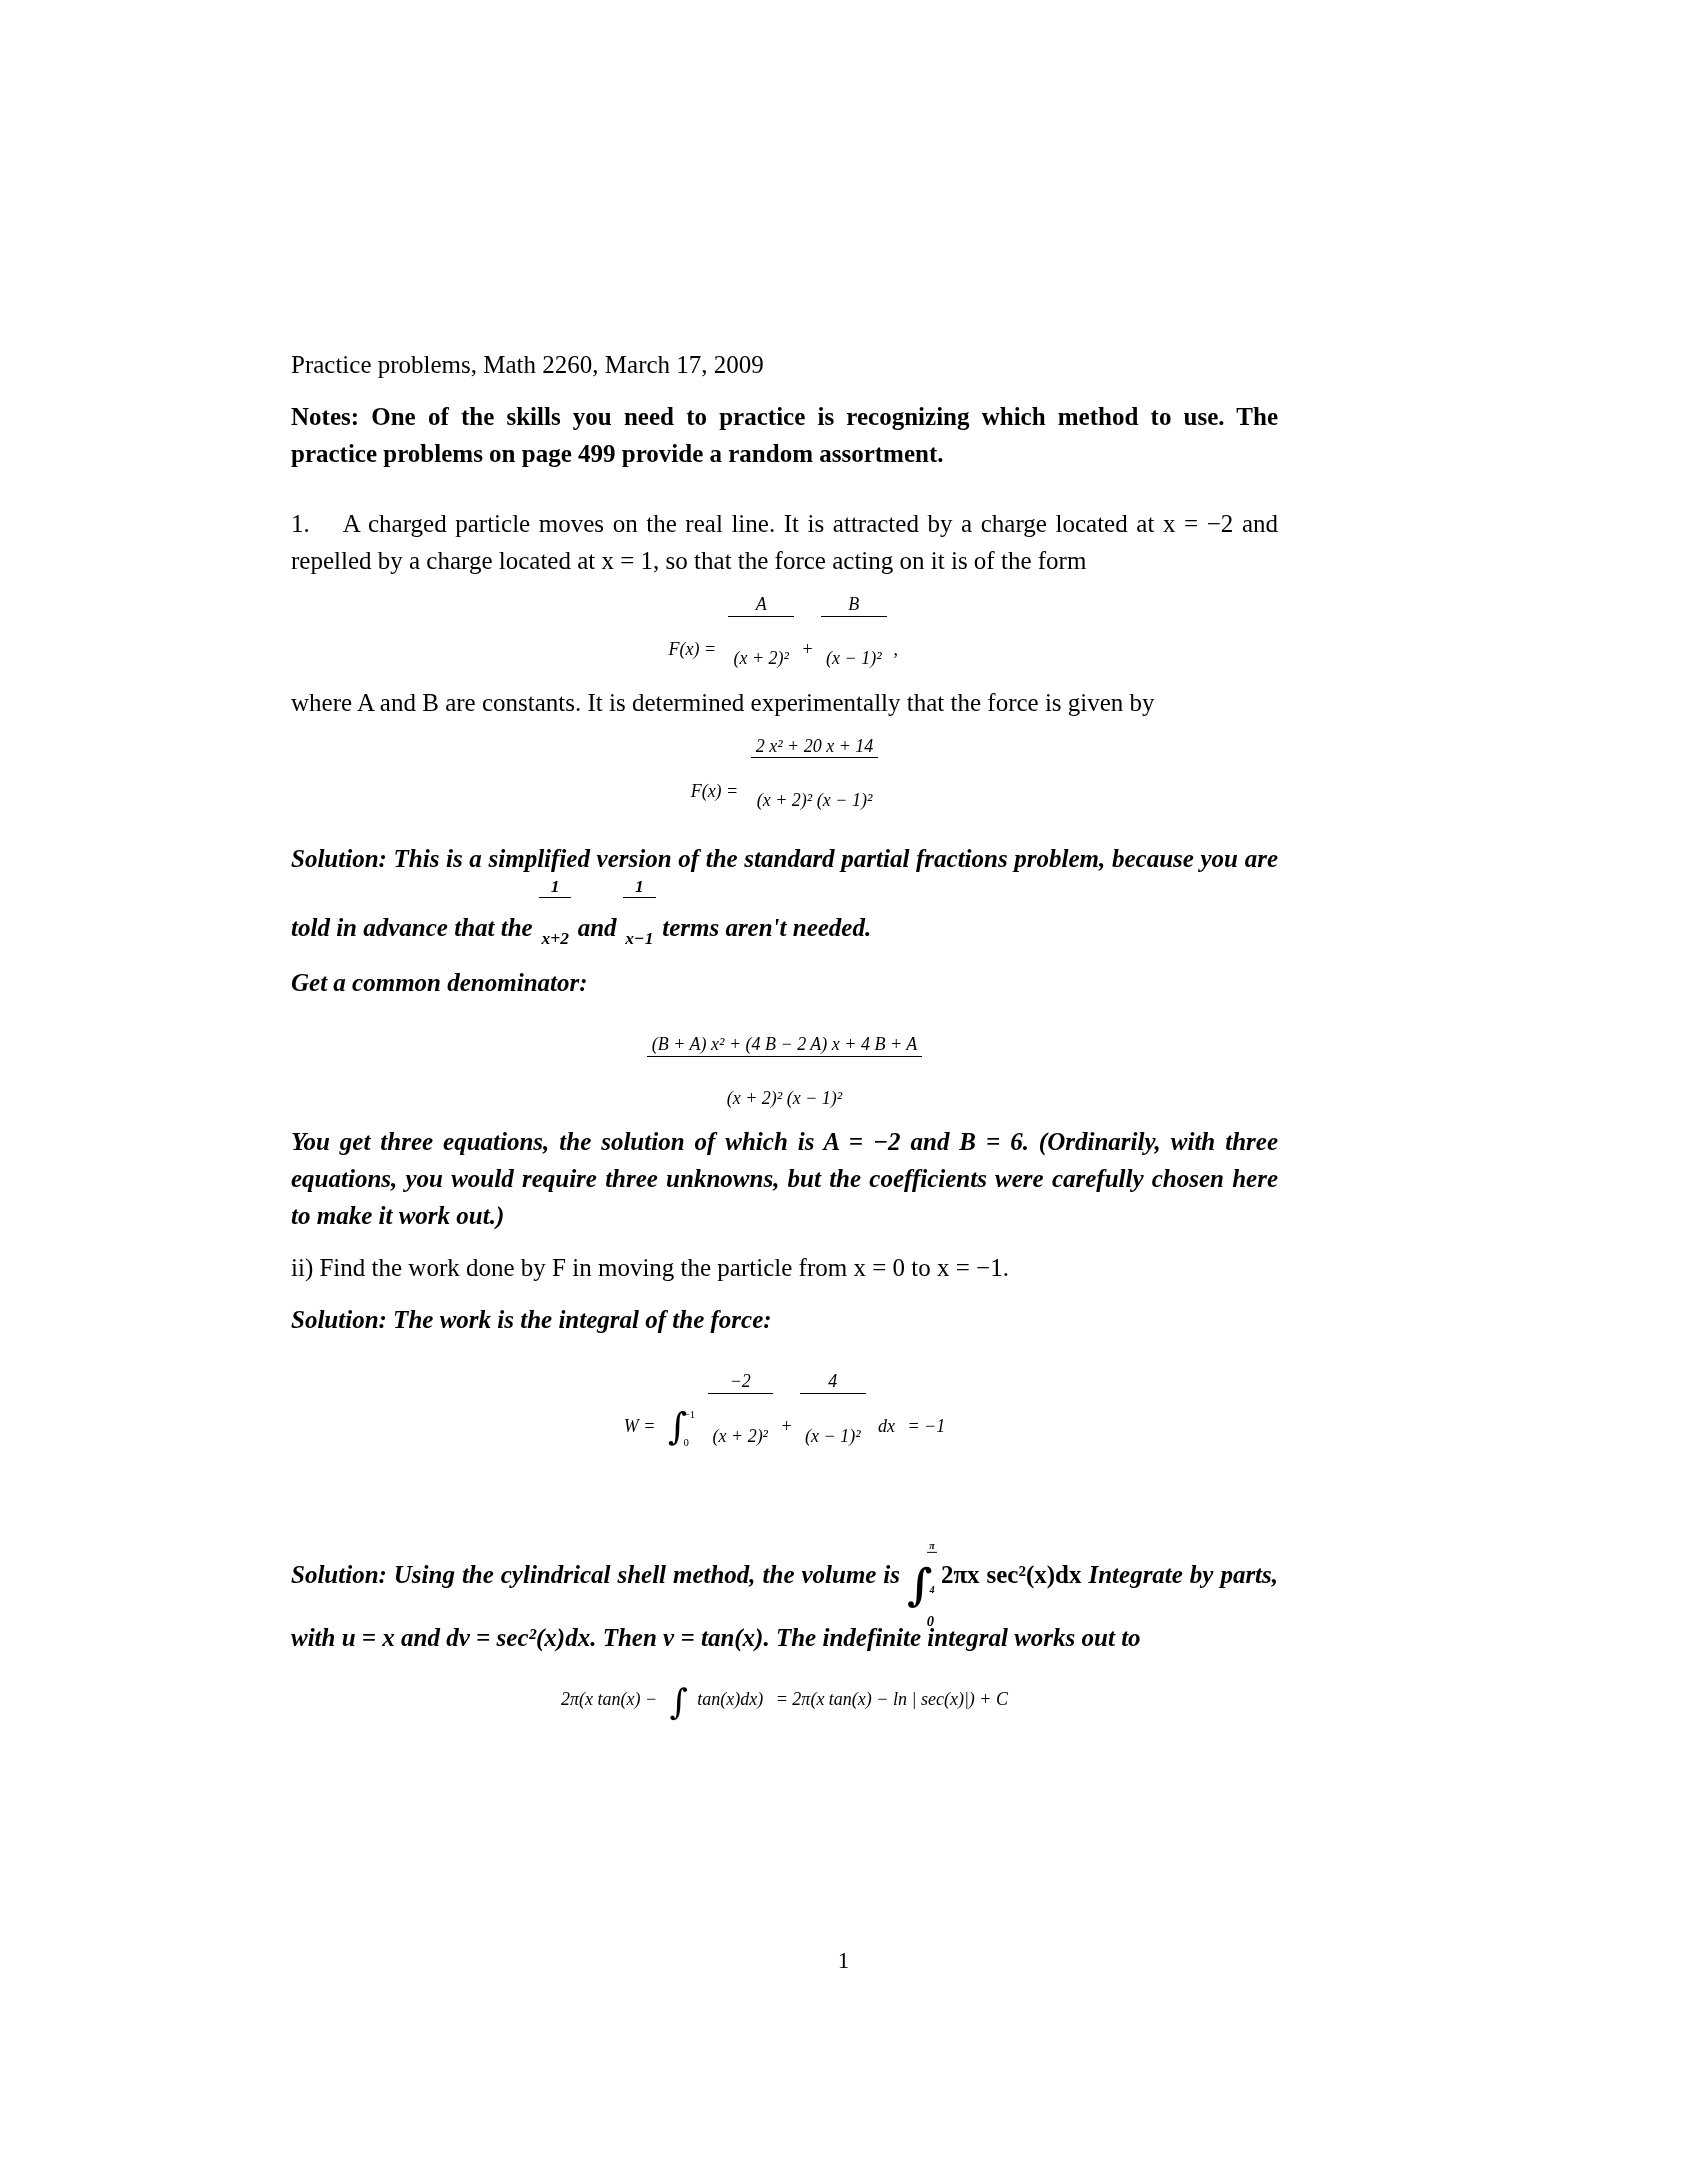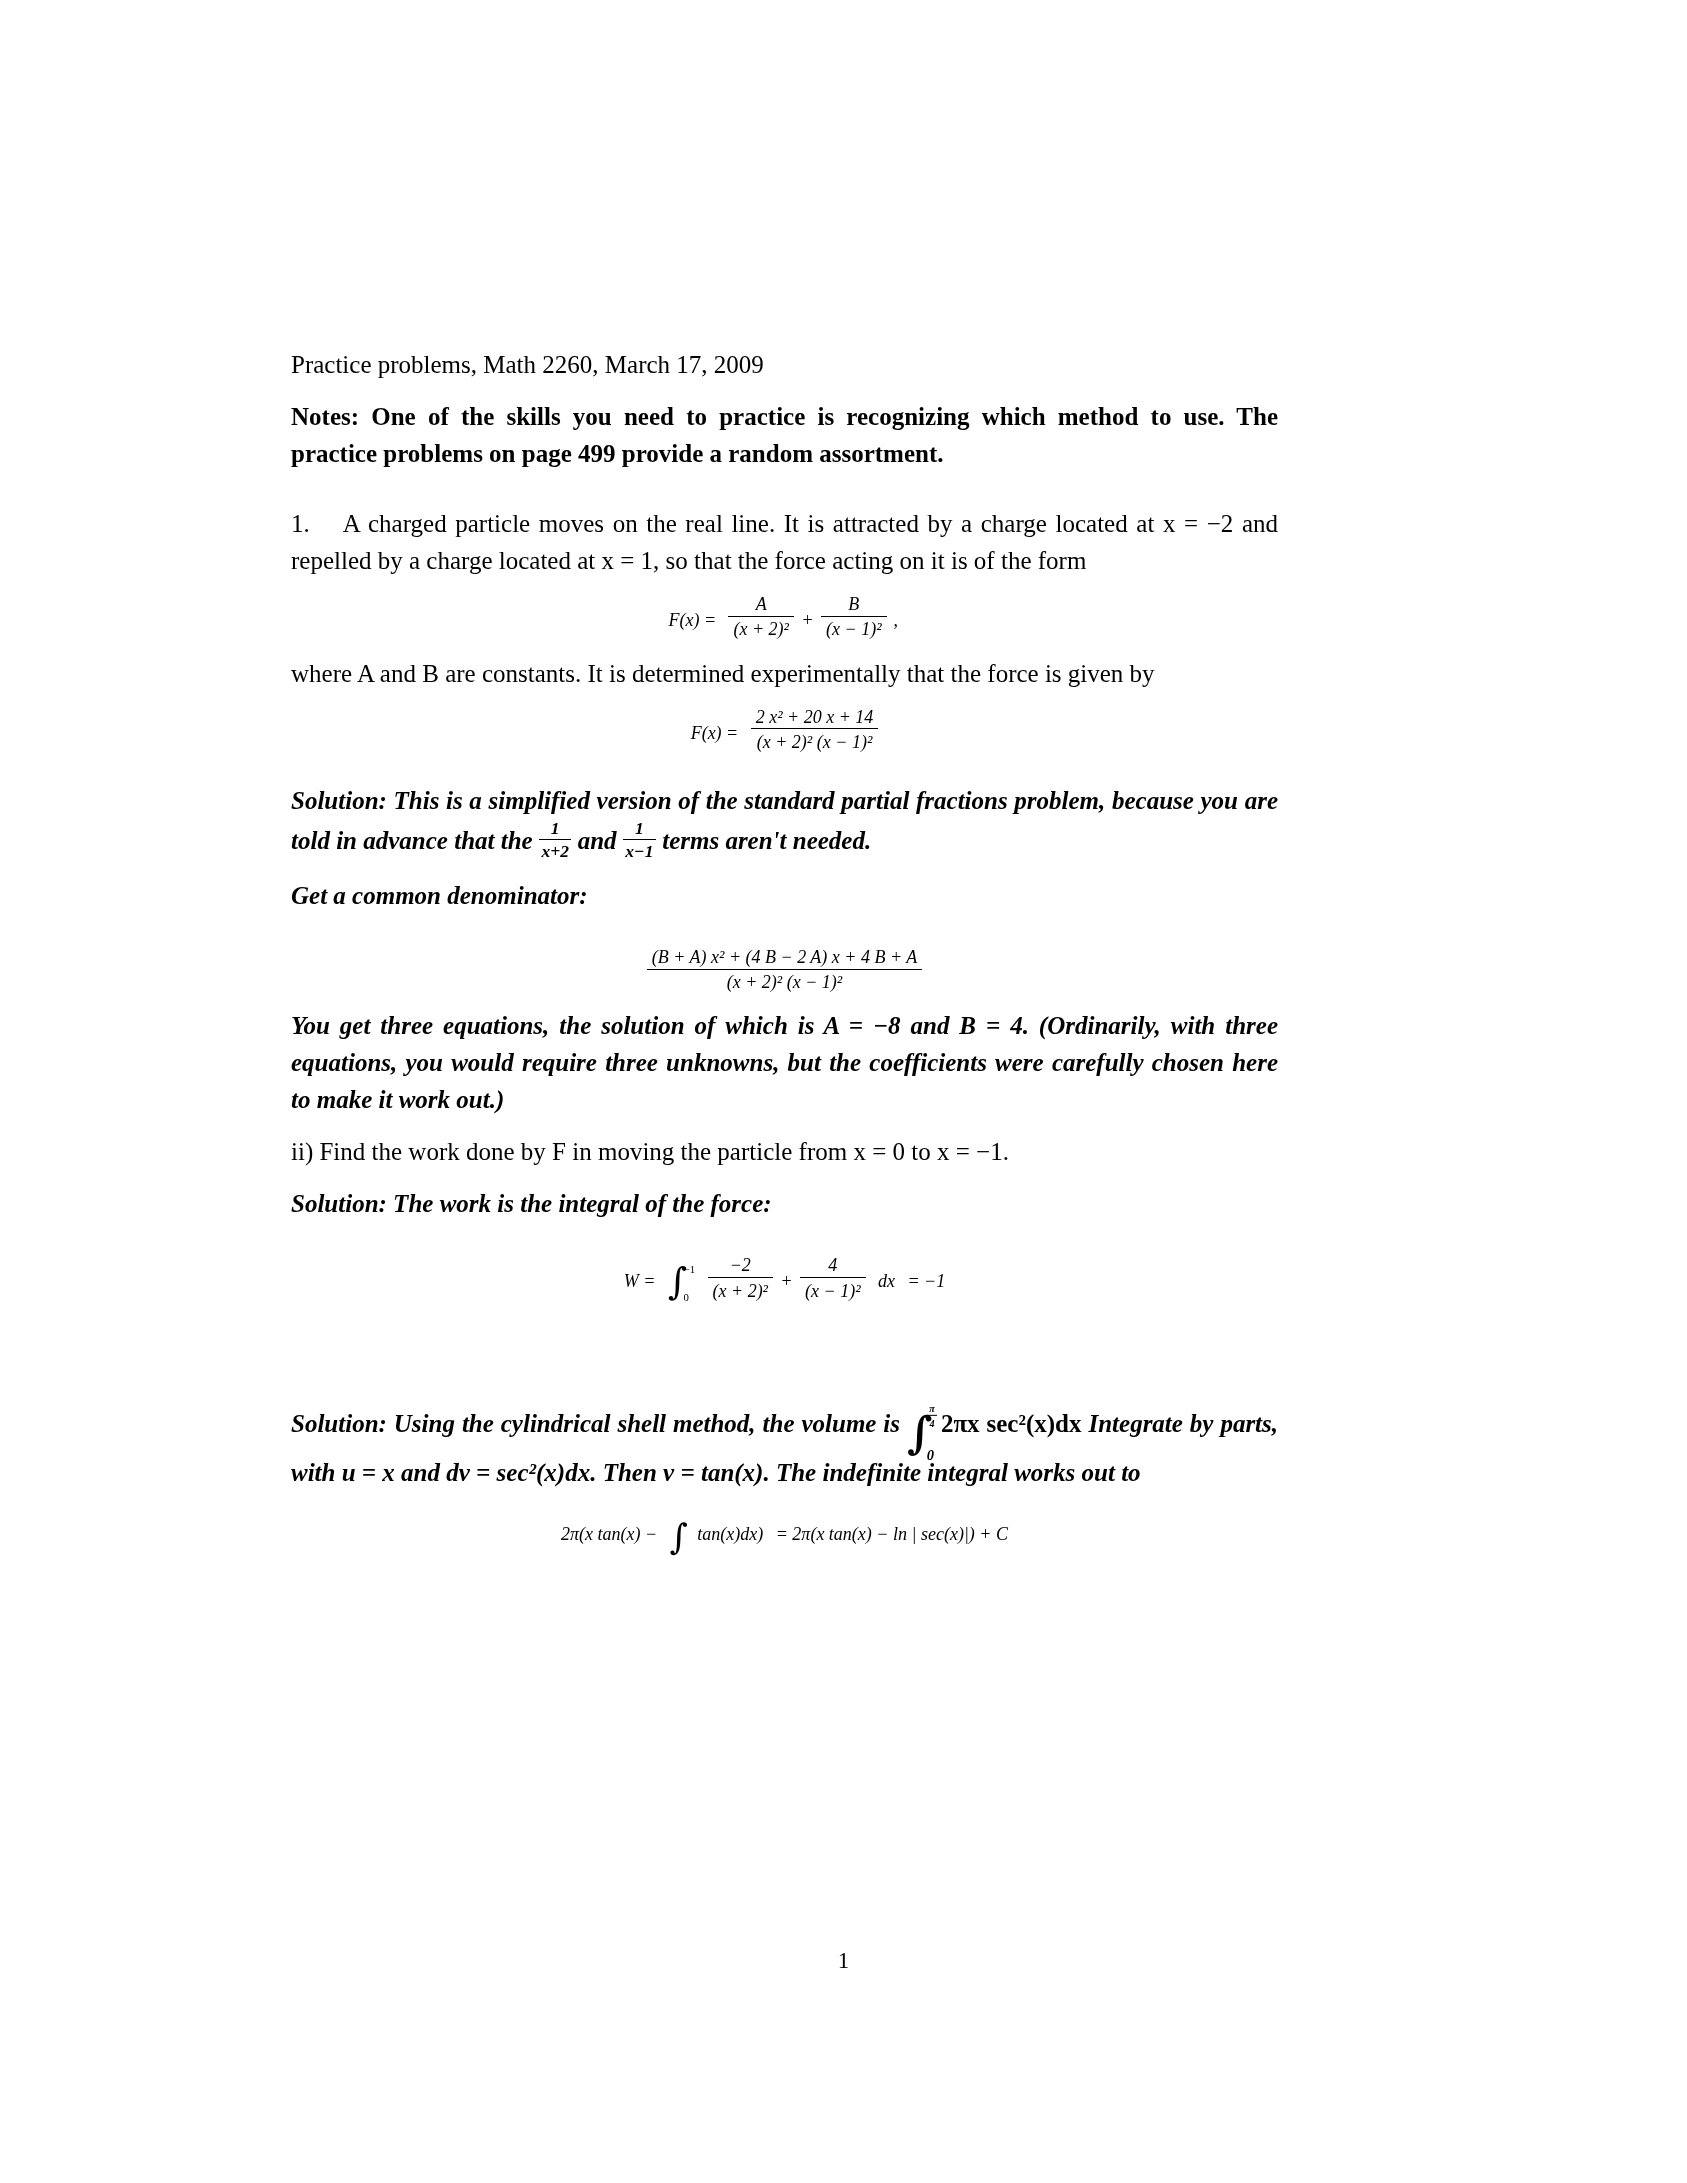--- a/index.html
+++ b/index.html
@@ -75,20 +75,21 @@
   .frac > .num {
     display: block;
     padding: 0 5px 1.7px 5px;
     border-bottom: 1.3px solid #000;
     line-height: 1.12;
   }
   .frac > .den {
     display: block;
     padding: 2.5px 5px 0 5px;
     line-height: 1.12;
+    margin-top: 29px;
   }
   .frac.small {
     font-size: 0.70em;
     vertical-align: -0.48em;
   }
   .frac.small > .num { border-bottom-width: 1px; padding: 0 2.5px 0.8px 2.5px; }
   .frac.small > .den { padding: 1.7px 2.5px 0 2.5px; }
 
   
   .intg {
@@ -244,21 +245,21 @@
 
     <div class="display math">
       <span class="frac">
         <span class="num mi">(B + A) x² + (4 B − 2 A) x + 4 B + A</span>
         <span class="den mi">(x + 2)² (x − 1)²</span>
       </span>
     </div>
 
     <div class="spacer-sm"></div>
 
-    <p class="para ital">You get three equations, the solution of which is A = −8 and B = 4. (Ordinarily, with three equations, you would require three unknowns, but the coefficients were carefully chosen here to make it work out.)</p>
+    <p class="para ital">You get three equations, the solution of which is A = −2 and B = 6. (Ordinarily, with three equations, you would require three unknowns, but the coefficients were carefully chosen here to make it work out.)</p>
 
     <div class="spacer-sm"></div>
 
     <p class="para nojust">ii)  Find the work done by F in moving the particle from x = 0 to x = −1.</p>
 
     <div class="spacer-sm"></div>
 
     <p class="para nojust ital">Solution: The work is the integral of the force:</p>
 
     <div class="spacer-md"></div>

